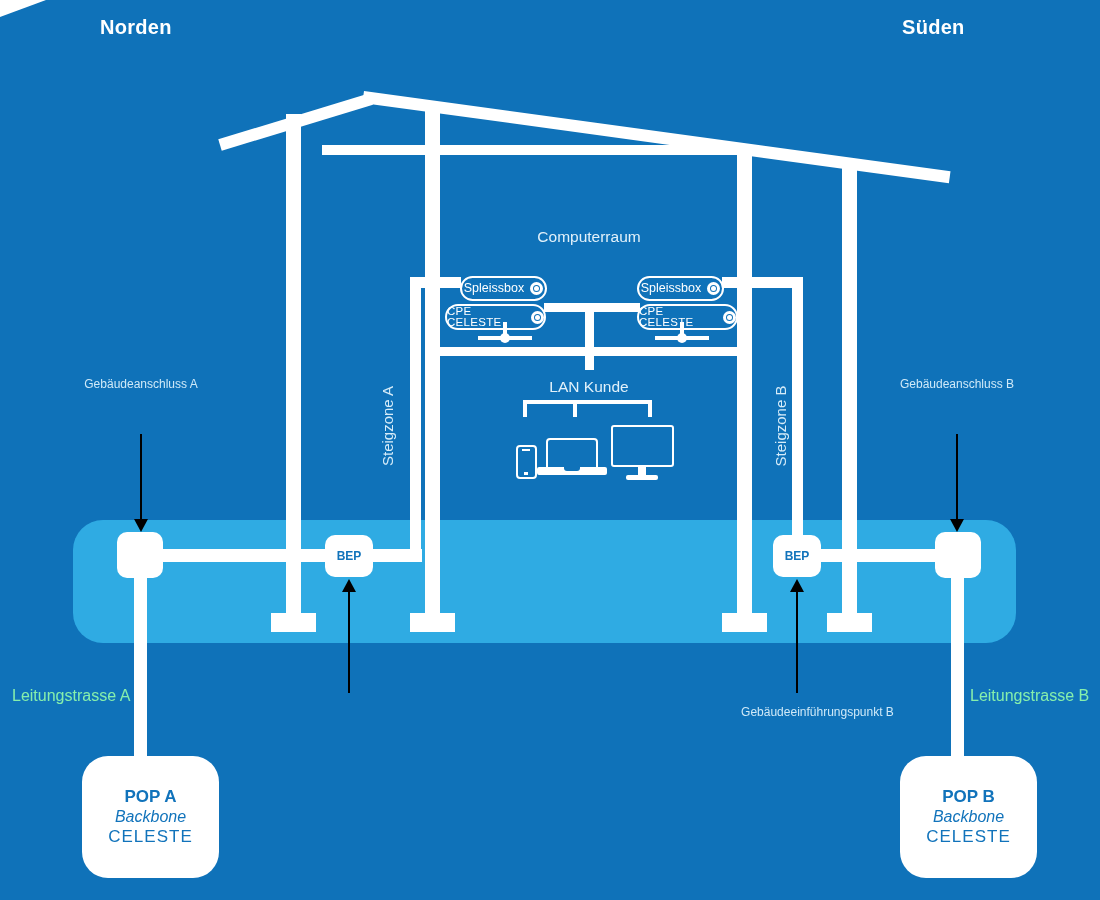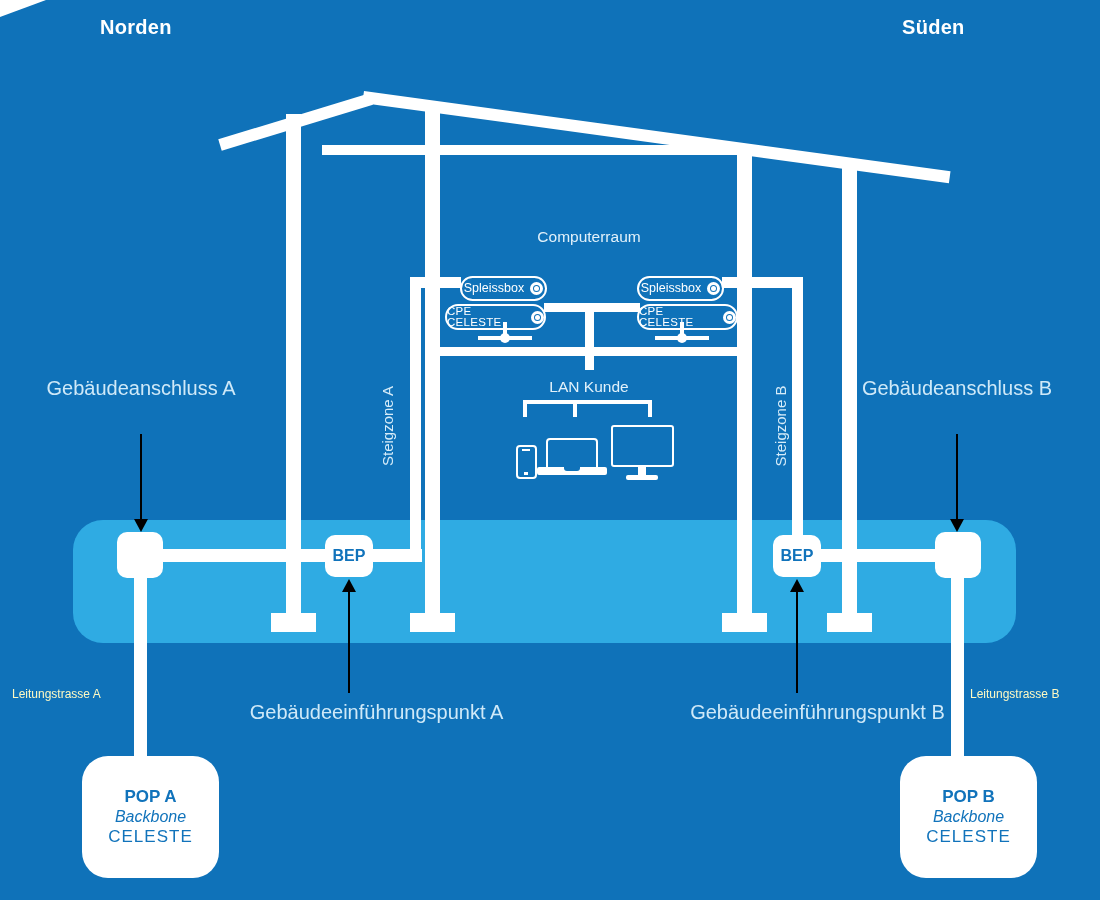--- a/index.html
+++ b/index.html
@@ -4,22 +4,22 @@
 <style>
   html,body{margin:0;padding:0;}
   #stage{
     position:relative;width:1100px;height:900px;overflow:hidden;
     background:#0F72B9;
     font-family:"Liberation Sans",sans-serif;
   }
   .abs{position:absolute;}
   .white{background:#FFFFFF;}
   .compass{color:#FFFFFF;font-size:20px;font-weight:bold;letter-spacing:.3px;}
-  .pale-label{color:#CFE9F8;font-size:20px;}
-  .white-label{color:#fef9c3;font-size:12px;}
+  .pale-label{color:#CFE9F8;font-size:12px;}
+  .white-label{color:#86efac;font-size:16px;}
   .center{text-align:center;}
   .nowrap{white-space:nowrap;}
 
   
   .beam{background:#FFFFFF;}
   .roof-left{left:220px;top:139px;width:158px;height:12px;transform-origin:0 50%;transform:rotate(-16.9deg);}
   .roof-right{left:364px;top:91px;width:592px;height:12px;transform-origin:0 0;transform:rotate(7.8deg);}
   .ceiling{left:322px;top:145px;width:428px;height:10px;}
   .wall{background:#FFFFFF;width:15px;}
   .foot{background:#FFFFFF;height:19px;top:613px;}
@@ -52,21 +52,21 @@
   .bbar{height:4px;background:#FFFFFF;}
   .bprong{width:4px;height:17px;background:#FFFFFF;}
 
   
   .outline{border:2.5px solid #FFFFFF;box-sizing:border-box;background:transparent;}
 
   
   .node-square{width:46px;height:46px;border-radius:10px;background:#FFFFFF;}
   .bep-box{width:48px;height:42px;border-radius:10px;background:#FFFFFF;
     display:flex;align-items:center;justify-content:center;
-    color:#1173BB;font-size:16px;font-weight:600;}
+    color:#1173BB;font-size:12px;font-weight:600;}
   .pop-box{width:137px;height:122px;border-radius:26px;background:#FFFFFF;
     display:flex;flex-direction:column;align-items:center;justify-content:center;
     color:#1173BB;}
   .pop-name{font-size:17px;font-weight:600;line-height:20px;}
   .pop-net{font-size:16px;font-style:italic;line-height:20px;}
   .pop-op{font-size:17px;letter-spacing:1px;line-height:20px;}
 
   
   .riser-label{width:120px;height:18px;line-height:18px;text-align:center;
     color:#D6ECF9;font-size:15px;transform:rotate(-90deg);}
@@ -192,21 +192,20 @@
     <div class="pop-op">CELESTE</div>
   </div>
 
   <div class="abs pale-label center nowrap" style="left:41px;top:377px;width:200px;">Gebäudeanschluss A</div>
   <div class="abs pale-label center nowrap" style="left:857px;top:377px;width:200px;">Gebäudeanschluss B</div>
   <div class="abs riser-label nowrap" style="left:328px;top:417px;">Steigzone A</div>
   <div class="abs riser-label nowrap" style="left:721px;top:417px;">Steigzone B</div>
   <div class="abs white-label nowrap" style="left:12px;top:687px;">Leitungstrasse A</div>
   <div class="abs white-label nowrap" style="left:970px;top:687px;">Leitungstrasse B</div>
   <div class="abs pale-label center" style="left:249px;top:702px;width:255px;line-height:21px;">
-    <div>Gebäudeeinführungspunkt A</div>
   </div>
   <div class="abs pale-label center" style="left:690px;top:702px;width:255px;line-height:21px;">
     <div>Gebäudeeinführungspunkt B</div>
   </div>
 
   <div class="abs arrow-line" style="left:140px;top:434px;height:86px;"></div>
   <div class="abs head-down" style="left:134px;top:519px;"></div>
   <div class="abs arrow-line" style="left:956px;top:434px;height:86px;"></div>
   <div class="abs head-down" style="left:950px;top:519px;"></div>
   <div class="abs arrow-line" style="left:348px;top:591px;height:102px;"></div>

